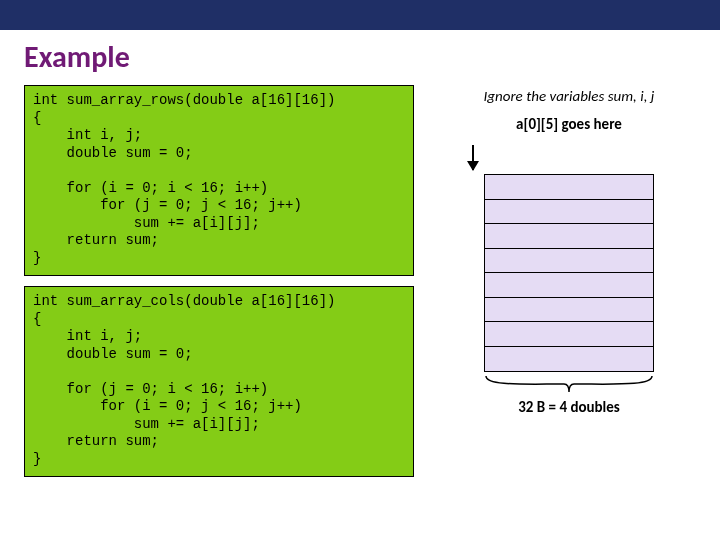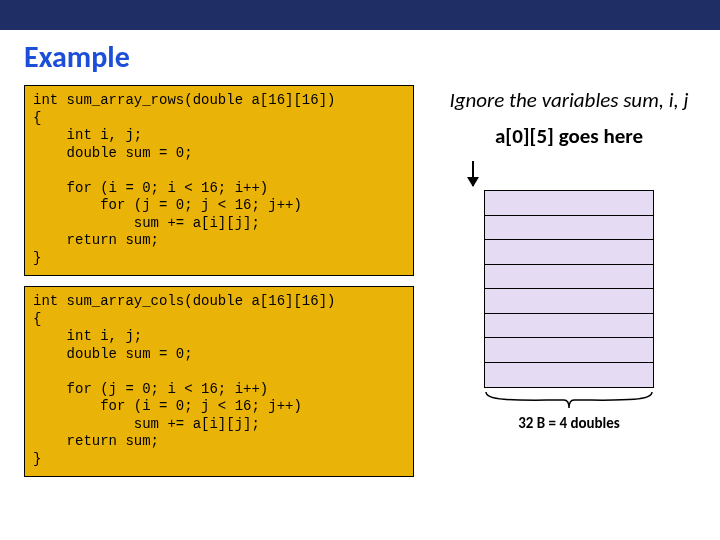--- a/index.html
+++ b/index.html
@@ -13,51 +13,51 @@
     overflow: hidden;
   }
   .topbar {
     height: 30px;
     background: #1f2f66;
   }
   .title {
     font-size: 30px;
     font-weight: 700;
     padding: 8px 24px 10px 24px;
-    color: #1d4ed8;
+    color: #701a75;
   }
   .content {
     display: flex;
     padding: 0 24px;
     gap: 28px;
   }
   .left {
     width: 390px;
     display: flex;
     flex-direction: column;
     gap: 10px;
   }
   .codebox {
     border: 1.5px solid #000;
-    background: #eab308;
+    background: #84cc16;
     padding: 6px 8px 8px 8px;
     font-family: "Courier New", monospace;
     font-size: 14px;
     line-height: 1.25;
     white-space: pre;
   }
   .right {
     flex: 1;
     display: flex;
     flex-direction: column;
     align-items: center;
     padding-top: 2px;
   }
   .note {
-    font-size: 21px;
+    font-size: 15px;
     text-align: center;
     margin-bottom: 2px;
   }
   .note.italic { font-style: italic; }
   .note.bold { font-weight: 700; }
   .arrow {
     margin: 10px 0 4px 0;
     position: relative;
     width: 2px;
     height: 25px;

